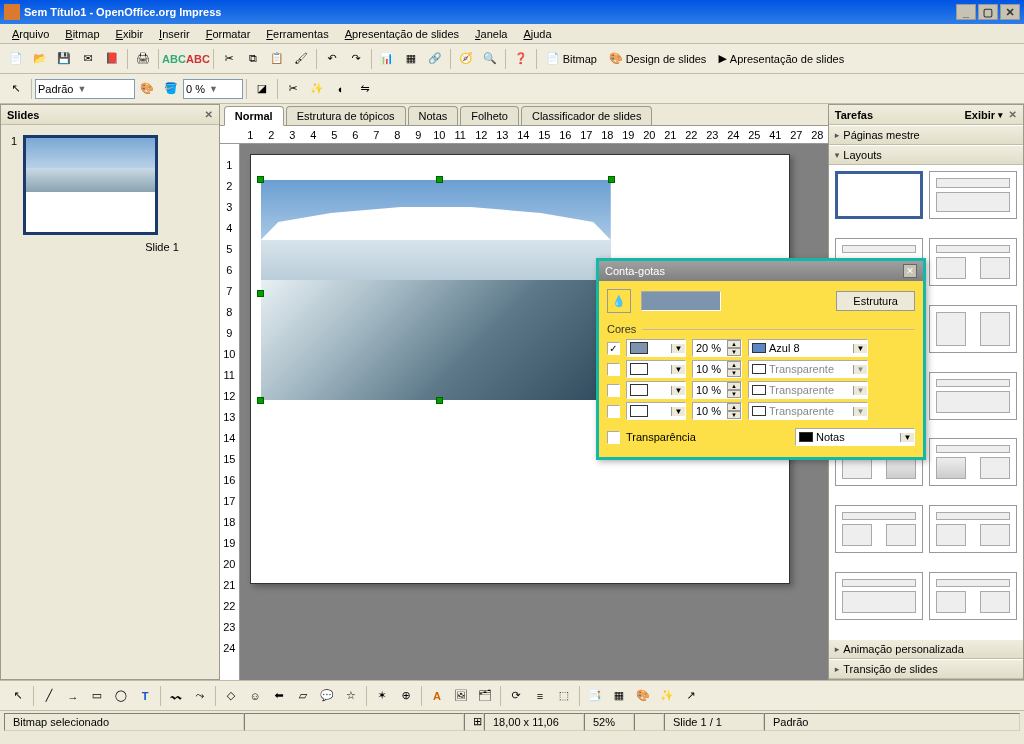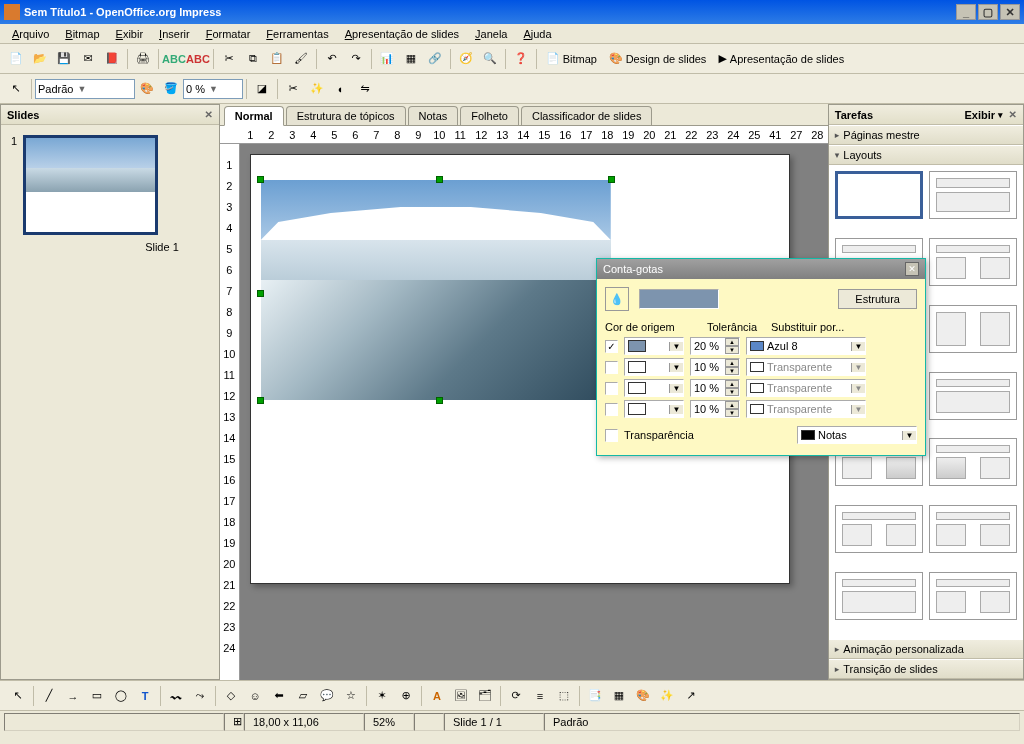--- a/index.html
+++ b/index.html
@@ -44,21 +44,21 @@
 .image-obj .horizon { position:absolute; top:60px; left:0; right:0; height:40px; background: linear-gradient(#d8e4ec,#bacdd9); }
 .image-obj .falls { position:absolute; top:100px; left:0; right:0; bottom:0; background: linear-gradient(135deg, #e8f0f4 0%, #a4b9c4 30%, #5d7989 60%, #2e4a5c 100%); }
 .handle { position:absolute; width:7px; height:7px; background:#00a000; border:1px solid #006000; }
 .taskpane { width: 200px; background: #ece9d8; border: 1px solid #9c9a8c; display:flex; flex-direction:column; }
 .task-section { background: linear-gradient(#f0eddf,#e0ddc9); height: 20px; display:flex; align-items:center; padding: 0 6px; border-top: 1px solid #fff; border-bottom: 1px solid #c0bca8; cursor: default; }
 .task-section .arrow { margin-right: 4px; font-size: 9px; color: #555; }
 .layouts-grid { flex:1; overflow-y:auto; padding: 6px; display: grid; grid-template-columns: repeat(2, 1fr); gap: 6px; background: white; }
 .layout-item { height: 48px; background: white; border: 1px solid #999; cursor: default; position: relative; }
 .layout-item.sel { border: 3px solid #3a5f99; }
 .layout-item .box { position:absolute; border: 1px solid #aaa; background:#eee; }
-.dialog { position: absolute; top: 258px; left: 596px; width: 330px; background: #fef9c3; border: 1px solid #14b8a6; box-shadow: 2px 2px 6px rgba(0,0,0,0.3); z-index: 100; }
+.dialog { position: absolute; top: 258px; left: 596px; width: 330px; background: #fde047; border: 3px solid #14b8a6; box-shadow: 2px 2px 6px rgba(0,0,0,0.3); z-index: 100; }
 .dialog-title { background: linear-gradient(#a0a0a0,#808080); color: white; height: 20px; display:flex; align-items:center; padding: 0 6px; }
 .dialog-close { margin-left:auto; width:14px; height:14px; background:#c6c3b5; border:1px solid #666; display:flex; align-items:center; justify-content:center; font-size:9px; cursor: default; }
 .dialog-body { padding: 8px; }
 .eyedrop-row { display:flex; align-items:center; gap: 10px; margin-bottom: 10px; }
 .eyedrop-btn { width: 24px; height: 24px; border: 1px solid #999; display:flex; align-items:center; justify-content:center; cursor: default; }
 .color-preview { width: 80px; height: 20px; background: #7d94ae; border: 1px inset #fff; }
 .dlg-btn { padding: 3px 16px; background: #ece9d8; border: 1px solid #999; cursor: default; margin-left: auto; }
 .fieldset-label { color: #333; margin: 4px 0; display:flex; align-items:center; }
 .fieldset-label .line { flex:1; height:1px; background:#c0bca8; margin-left:6px; }
 .colors-header { display:flex; gap: 8px; margin: 6px 0 4px 0; }
@@ -367,25 +367,24 @@
   <div class="dialog-title">
     <span>Conta-gotas</span>
     <div class="dialog-close">✕</div>
   </div>
   <div class="dialog-body">
     <div class="eyedrop-row">
       <div class="eyedrop-btn">💧</div>
       <div class="color-preview"></div>
       <button class="dlg-btn">Estrutura</button>
     </div>
-    <div class="colors-header">
-      <span>Cor de origem</span>
-      <span>Tolerância</span>
-      <span>Substituir por...</span>
-    </div>
+    <div class="fieldset-label">
+        <span>Cores</span>
+        <div class="line"></div>
+      </div>
     <div id="color-rows">
         <div class="color-row">
     <div class="chk">✓</div>
     <div class="swatch-dd">
             <div class="sw" style="background:#7d94ae"></div>
             <div class="ar">▼</div>
           </div>
     <div class="spin">
             <span>20 %</span>
             <div class="ar">
@@ -500,20 +499,21 @@
   <div class="tbtn">⬚</div>
   <div class="tsep"></div>
   <div class="tbtn">📑</div>
   <div class="tbtn">▦</div>
   <div class="tbtn">🎨</div>
   <div class="tbtn">✨</div>
   <div class="tbtn">↗</div>
 </div>
 
 <div class="statusbar">
+  <div class="status-cell" style="width:240px;">Bitmap selecionado</div>
   <div class="status-cell" style="width:220px;"></div>
   <div class="status-cell" style="width:20px;">⊞</div>
-  <div class="status-cell" style="width:120px;">18,00 x 11,06</div>
+  <div class="status-cell" style="width:100px;">18,00 x 11,06</div>
   <div class="status-cell" style="width:50px;">52%</div>
   <div class="status-cell" style="width:30px;"></div>
   <div class="status-cell" style="width:100px;">Slide 1 / 1</div>
   <div class="status-cell wide">Padrão</div>
 </div>
 
 </body></html>

